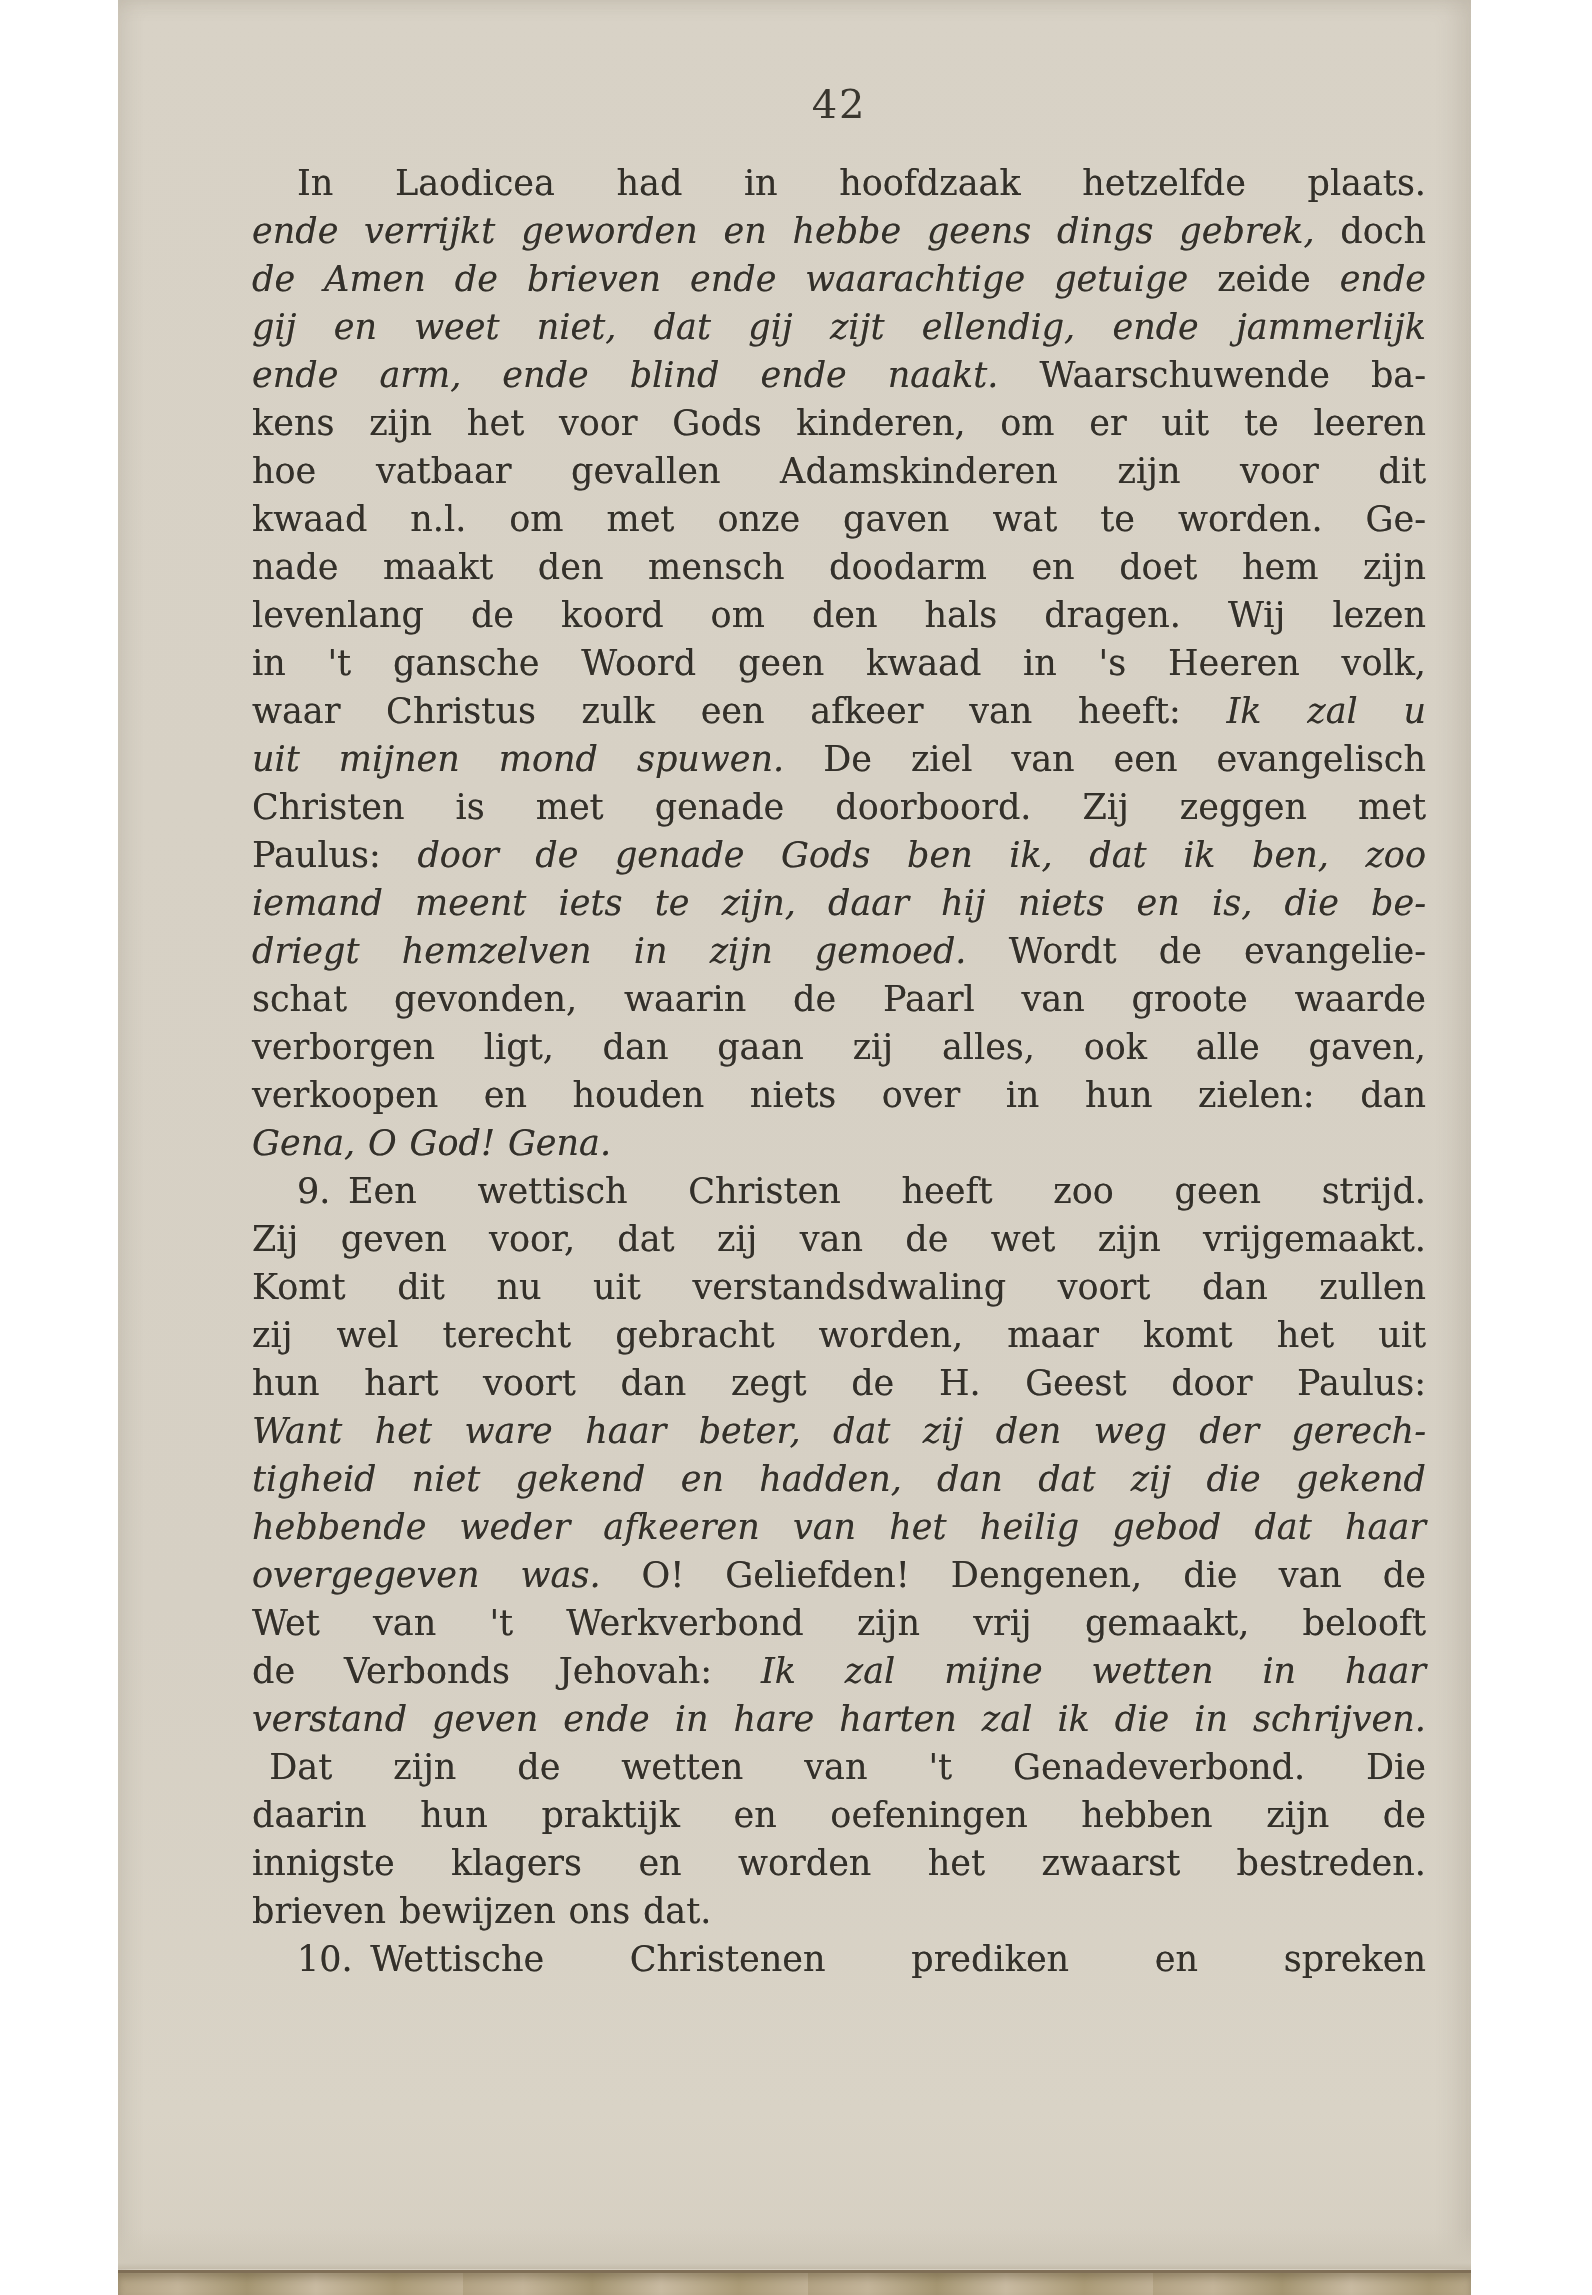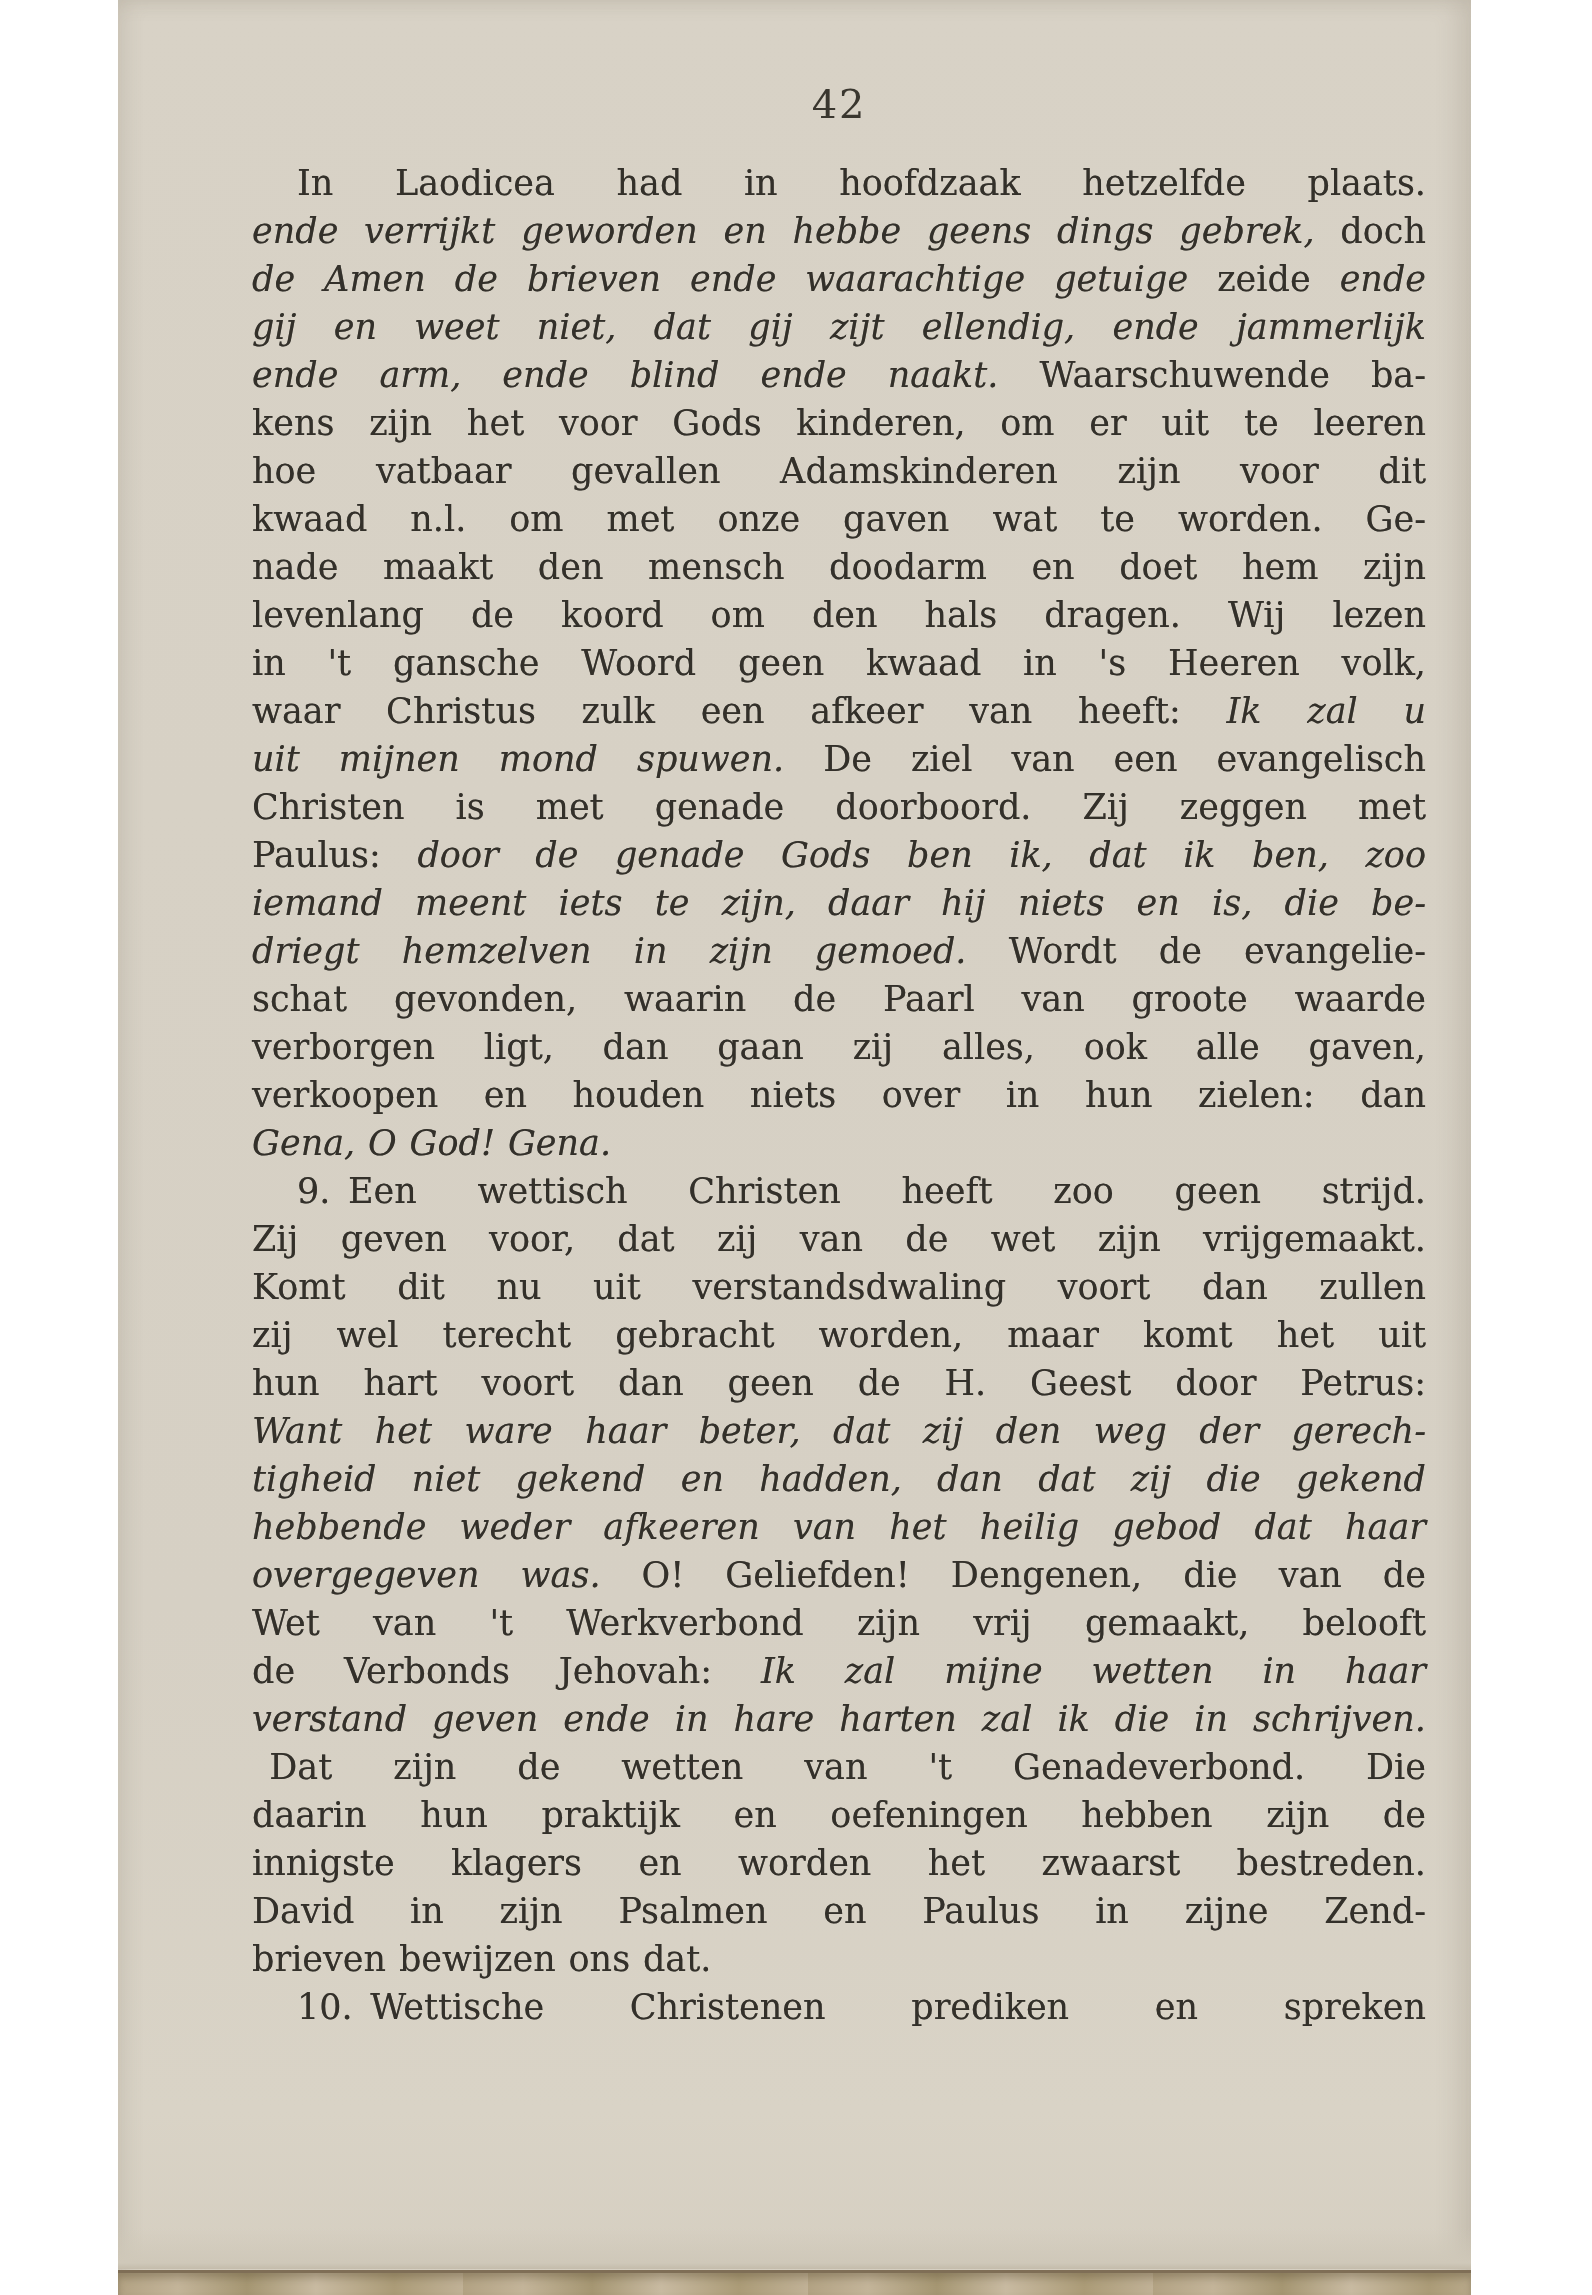--- a/index.html
+++ b/index.html
@@ -104,32 +104,31 @@
         <div class="line"><span class="it">iemand meent iets te zijn, daar hij niets en is, die be-</span></div>
         <div class="line"><span class="it">driegt hemzelven in zijn gemoed.</span><span class="rm"> Wordt de evangelie-</span></div>
         <div class="line"><span class="rm">schat gevonden, waarin de Paarl van groote waarde</span></div>
         <div class="line"><span class="rm">verborgen ligt, dan gaan zij alles, ook alle gaven,</span></div>
         <div class="line"><span class="rm">verkoopen en houden niets over in hun zielen: dan</span></div>
         <div class="line short"><span class="it">Gena, O God! Gena.</span></div>
         <div class="line indent-para"><span class="rm">9. Een wettisch Christen heeft zoo geen strijd.</span></div>
         <div class="line"><span class="rm">Zij geven voor, dat zij van de wet zijn vrijgemaakt.</span></div>
         <div class="line"><span class="rm">Komt dit nu uit verstandsdwaling voort dan zullen</span></div>
         <div class="line"><span class="rm">zij wel terecht gebracht worden, maar komt het uit</span></div>
-        <div class="line"><span class="rm">hun hart voort dan geen de H. Geest door Petrus:</span></div>
+        <div class="line"><span class="rm">hun hart voort dan zegt de H. Geest door Paulus:</span></div>
         <div class="line"><span class="it">Want het ware haar beter, dat zij den weg der gerech-</span></div>
         <div class="line"><span class="it">tigheid niet gekend en hadden, dan dat zij die gekend</span></div>
         <div class="line"><span class="it">hebbende weder afkeeren van het heilig gebod dat haar</span></div>
         <div class="line"><span class="it">overgegeven was.</span><span class="rm"> O! Geliefden! Dengenen, die van de</span></div>
         <div class="line"><span class="rm">Wet van 't Werkverbond zijn vrij gemaakt, belooft</span></div>
         <div class="line"><span class="rm">de Verbonds Jehovah: </span><span class="it">Ik zal mijne wetten in haar</span></div>
         <div class="line"><span class="it">verstand geven ende in hare harten zal ik die in schrijven.</span></div>
         <div class="line indent-small"><span class="rm">Dat zijn de wetten van 't Genadeverbond. Die</span></div>
         <div class="line"><span class="rm">daarin hun praktijk en oefeningen hebben zijn de</span></div>
         <div class="line"><span class="rm">innigste klagers en worden het zwaarst bestreden.</span></div>
-        <div class="line"><span class="rm">David in zijn Psalmen en Paulus in zijne Zend-</span></div>
         <div class="line short"><span class="rm">brieven bewijzen ons dat.</span></div>
         <div class="line indent-para"><span class="rm">10. Wettische Christenen prediken en spreken</span></div>
       </div>
     <div class="page-bottom-fade"></div>
     <div class="page-bottom-edge"></div>
   </div>
 </div>
 
 
 </body></html>

